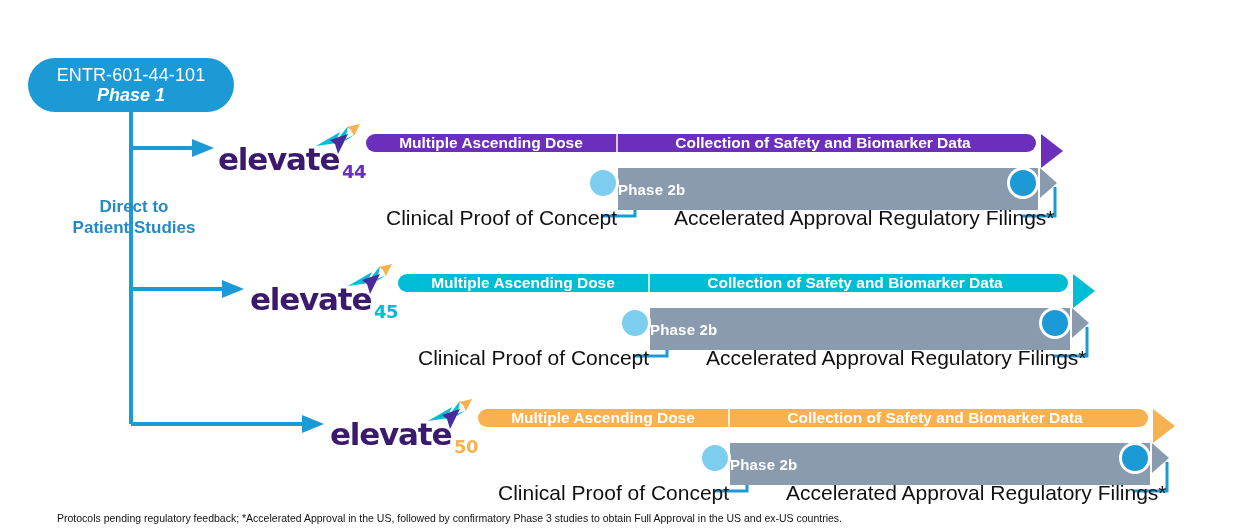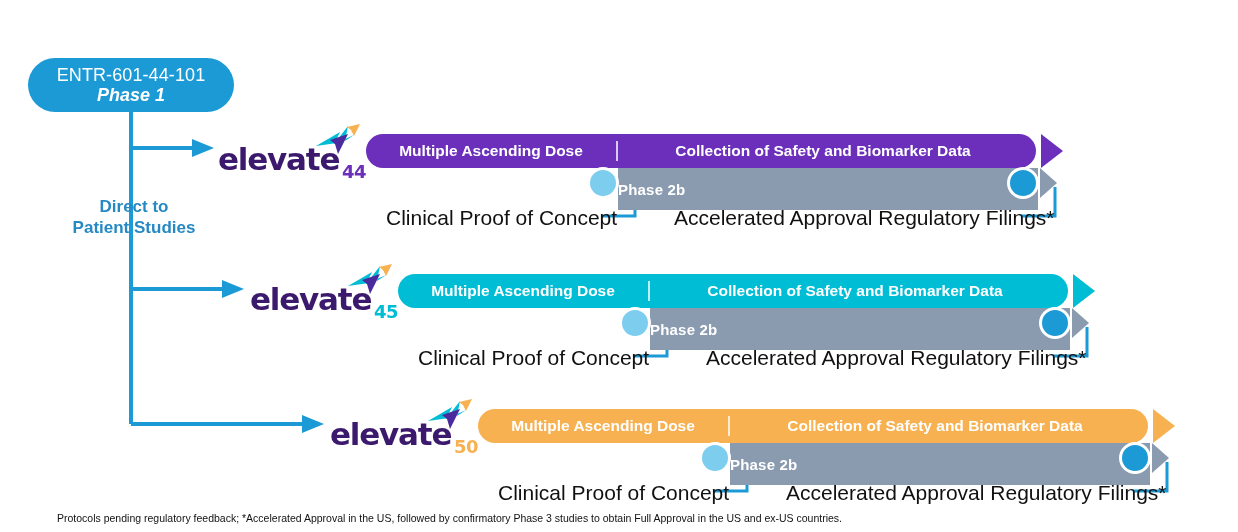--- a/index.html
+++ b/index.html
@@ -107,21 +107,21 @@
     position: absolute;
     left: 96px;
     top: -8px;
     width: 48px;
     height: 34px;
   }
 
   
   .bar {
     position: absolute;
-    height: 34px;
+    height: 18px;
     border-radius: 17px;
     display: flex;
     align-items: center;
   }
   .bar .seg-a,
   .bar .seg-b {
     color: #ffffff;
     font-size: 15.5px;
     font-weight: bold;
     white-space: nowrap;

